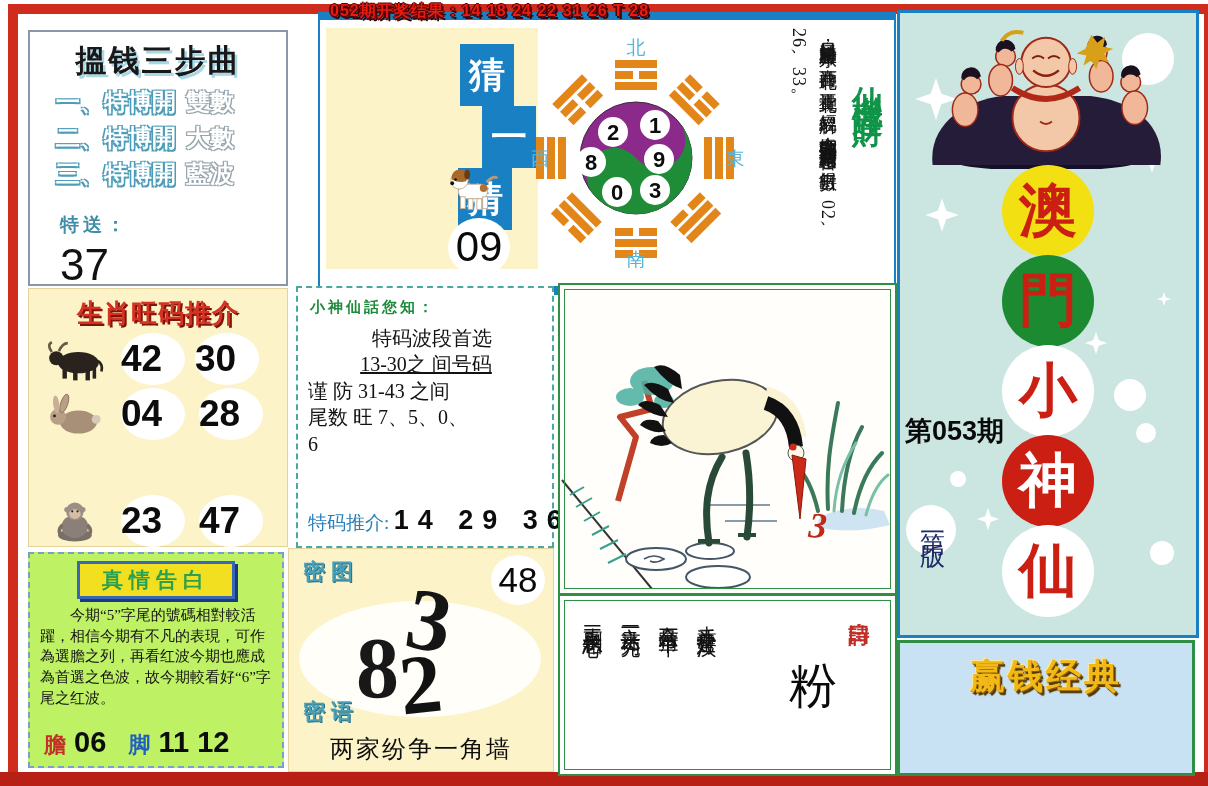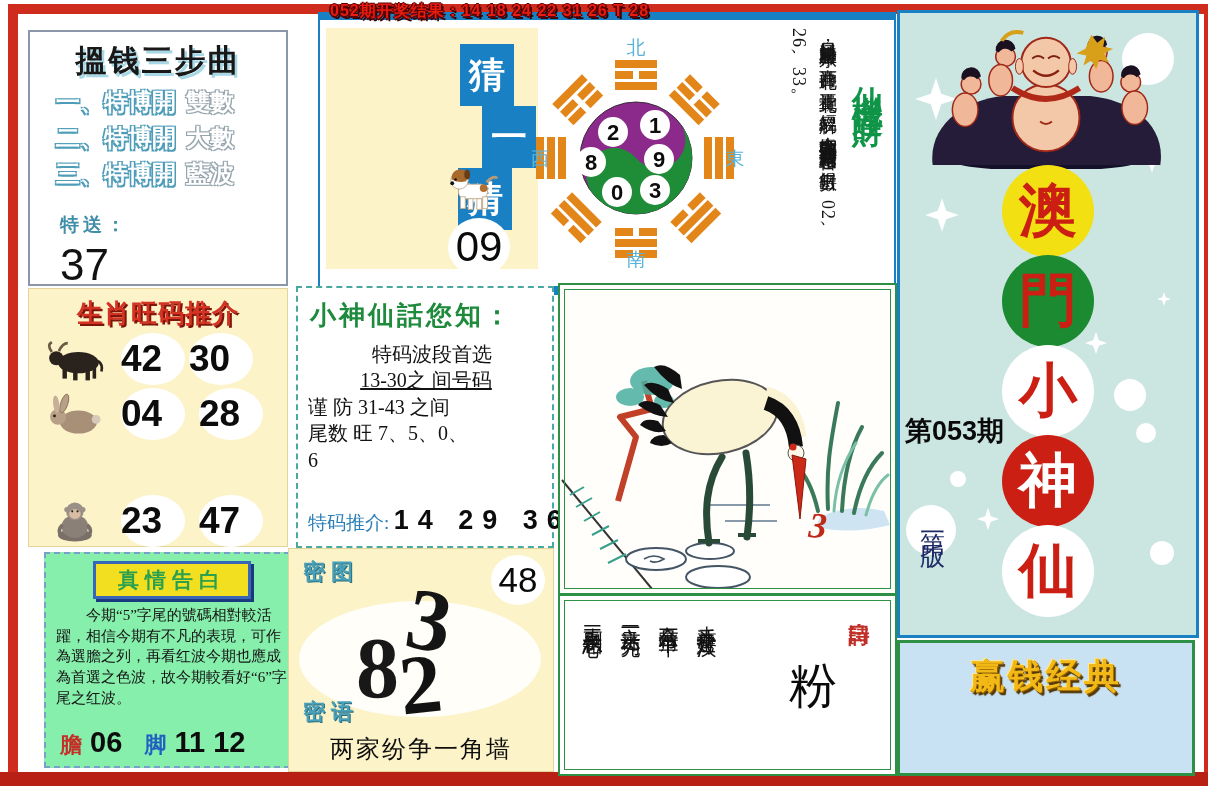--- a/index.html
+++ b/index.html
@@ -20,39 +20,39 @@
   .o-gray{color:#fff;text-shadow:-1.2px -1.2px 0 #98a6ae,1.2px -1.2px 0 #98a6ae,-1.2px 1.2px 0 #98a6ae,1.2px 1.2px 0 #98a6ae;margin-left:10px;}
   #steps .gift{margin:22px 0 0 30px;font-size:19px;font-weight:bold;color:#3f8da8;letter-spacing:4px;}
   #steps .giftnum{margin:2px 0 0 30px;font-size:44px;color:#111;font-weight:normal;}
   
   #zodiac{left:28px;top:288px;width:258px;height:257px;background:#fcf3c8;border:1px solid #e3d49c;}
   #zodiac .ttl{margin-top:7px;text-align:center;font-size:26px;font-weight:800;color:#d43222;letter-spacing:1px;text-shadow:2px 2px 0 #7e150a;}
   .zrow{position:absolute;left:0;width:258px;height:54px;}
   .zrow .animal{position:absolute;left:14px;top:4px;}
   .znum{position:absolute;top:0;width:64px;height:52px;background:#fff;border-radius:50%;line-height:52px;font-size:37px;font-weight:bold;color:#0c0c0c;}
   
-  #confess{left:44px;top:552px;width:252px;height:212px;background:#86efac;border:2px dashed #7aa0c8;}
+  #confess{left:28px;top:552px;width:252px;height:212px;background:#bef264;border:2px dashed #7aa0c8;}
   #confess .badge{width:152px;margin:7px auto 0;background:#f2e020;border:3px solid #3a66b8;box-shadow:3px 3px 0 #1a3a80;text-align:center;
     font-size:21px;font-weight:bold;color:#2ba04e;letter-spacing:6px;padding:2px 0;}
   #confess .body{margin:6px 10px 9px;font-family:"Liberation Serif",serif;font-size:15px;line-height:1.38;color:#141414;text-indent:2em;}
   #confess .foot{position:absolute;left:14px;bottom:6px;font-size:29px;font-weight:bold;color:#0c0c0c;white-space:nowrap;}
   #confess .foot .dan{color:#c23028;font-size:22px;font-family:"Liberation Serif",serif;}
   #confess .foot .jiao{color:#2060c0;font-size:22px;font-family:"Liberation Serif",serif;margin-left:14px;}
   
   #midtop{left:318px;top:12px;width:574px;height:266px;background:#fff;border:2px solid #1a80c4;border-top-width:8px;border-bottom-width:9px;}
   #guess{position:absolute;left:6px;top:8px;width:212px;height:241px;background:#fcf3c8;}
   .gblock{position:absolute;width:54px;height:62px;background:#1a80c4;color:#fff;text-align:center;line-height:62px;font-size:36px;font-weight:bold;font-family:"Liberation Serif",serif;}
   #guess .ans{position:absolute;left:122px;top:190px;width:62px;height:58px;background:#fff;border-radius:50%;text-align:center;line-height:58px;font-size:42px;color:#0a0a0a;}
   #bagua-wrap{position:absolute;left:212px;top:18px;width:212px;height:230px;}
   #fortune-title{position:absolute;right:6px;top:42px;height:210px;writing-mode:vertical-rl;font-size:31px;font-weight:800;color:#0f9448;letter-spacing:10px;font-family:"Liberation Serif",serif;}
   #fortune-body{position:absolute;right:52px;top:8px;height:238px;width:152px;writing-mode:vertical-rl;font-family:"Liberation Serif",serif;
     font-size:18px;line-height:1.62;color:#141414;letter-spacing:1px;}
   
   #tips{left:296px;top:286px;width:254px;height:258px;background:#fff;border:2px dashed #49a8a0;}
-  #tips .ttl{margin:10px 0 0 12px;font-size:26px;font-weight:800;color:#1d8a3c;letter-spacing:3px;font-family:"Liberation Serif",serif;}
+  #tips .ttl{margin:10px 0 0 12px;font-size:15px;font-weight:800;color:#1d8a3c;letter-spacing:3px;font-family:"Liberation Serif",serif;}
   #tips .body{margin:8px 8px 0 10px;font-family:"Liberation Serif",serif;font-size:20px;color:#121212;line-height:1.32;}
   #tips .body .ind{text-indent:3.2em;}
   #tips .pick{position:absolute;left:10px;bottom:10px;white-space:nowrap;}
   #tips .pick .lbl{color:#2a7fb8;font-size:19px;font-family:"Liberation Serif",serif;}
   #tips .pick .nums{color:#0c0c0c;font-size:27px;font-weight:bold;letter-spacing:9px;}
   
   #secret{left:288px;top:548px;width:264px;height:222px;background:#fcf3c8;border:1px solid #e3d49c;}
   .teal-lbl{color:#4aa0b8;font-weight:800;font-size:22px;letter-spacing:6px;text-shadow:1px 1px 0 #2a7080;}
   #secret .ellipse{position:absolute;left:10px;top:52px;width:242px;height:116px;background:#fffef8;border-radius:50%;}
   #secret .n48{position:absolute;right:8px;top:6px;width:54px;height:50px;background:#fff;border-radius:50%;text-align:center;line-height:50px;font-size:35px;color:#0a0a0a;}
@@ -116,21 +116,21 @@
               <rect x="22" y="34" width="5" height="12"></rect>
               <rect x="34" y="36" width="5" height="12"></rect>
               <rect x="48" y="36" width="5" height="12"></rect>
               <rect x="56" y="34" width="4" height="12"></rect>
             </g>
             <path d="M10,16 Q4,8 10,5 M18,15 Q22,6 28,6" stroke="#6a5a44" stroke-width="3" fill="none"></path>
             <path d="M62,26 q6,4 4,12" stroke="#2a221c" stroke-width="3" fill="none"></path>
           </svg>
       </span>
       <span class="znum" style="left:92px;">42</span>
-      <span class="znum" style="left:160px;">30</span>
+      <span class="znum" style="left:166px;">30</span>
     </div>
     <div class="zrow" style="top:99px;">
       <span class="animal">
         <svg width="62" height="46" viewBox="0 0 70 50">
             <ellipse cx="40" cy="33" rx="21" ry="13" fill="#a89078"></ellipse>
             <circle cx="17" cy="27" r="9" fill="#b8a088"></circle>
             <ellipse cx="24" cy="12" rx="4" ry="11" fill="#b8a088" stroke="#8a7058" transform="rotate(18 24 12)"></ellipse>
             <ellipse cx="15" cy="13" rx="3.5" ry="10" fill="#c8b098" transform="rotate(-8 15 13)"></ellipse>
             <circle cx="13" cy="26" r="1.6" fill="#221"></circle>
             <circle cx="60" cy="30" r="5" fill="#d8c8b8"></circle>

